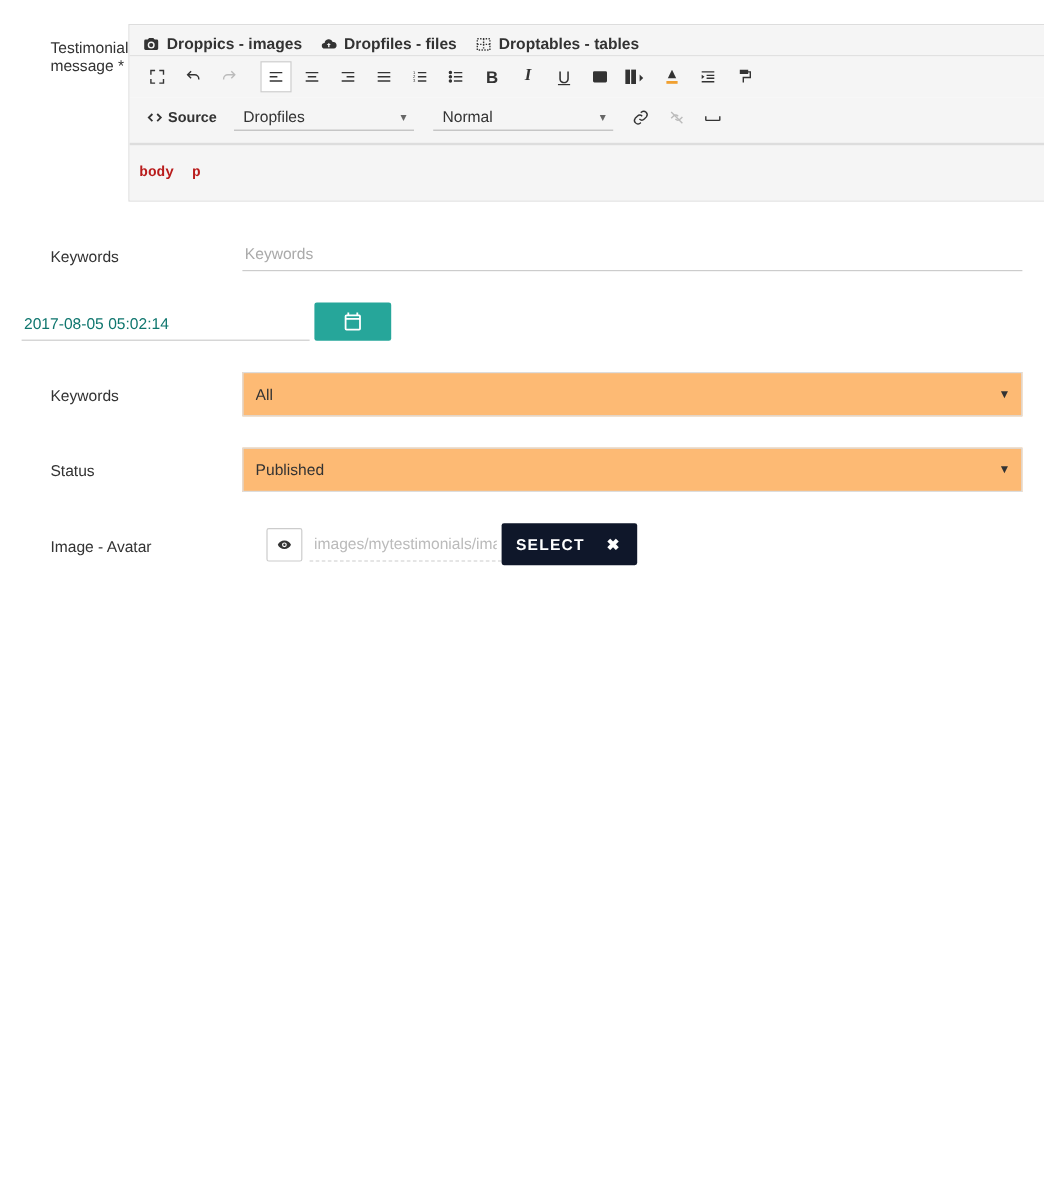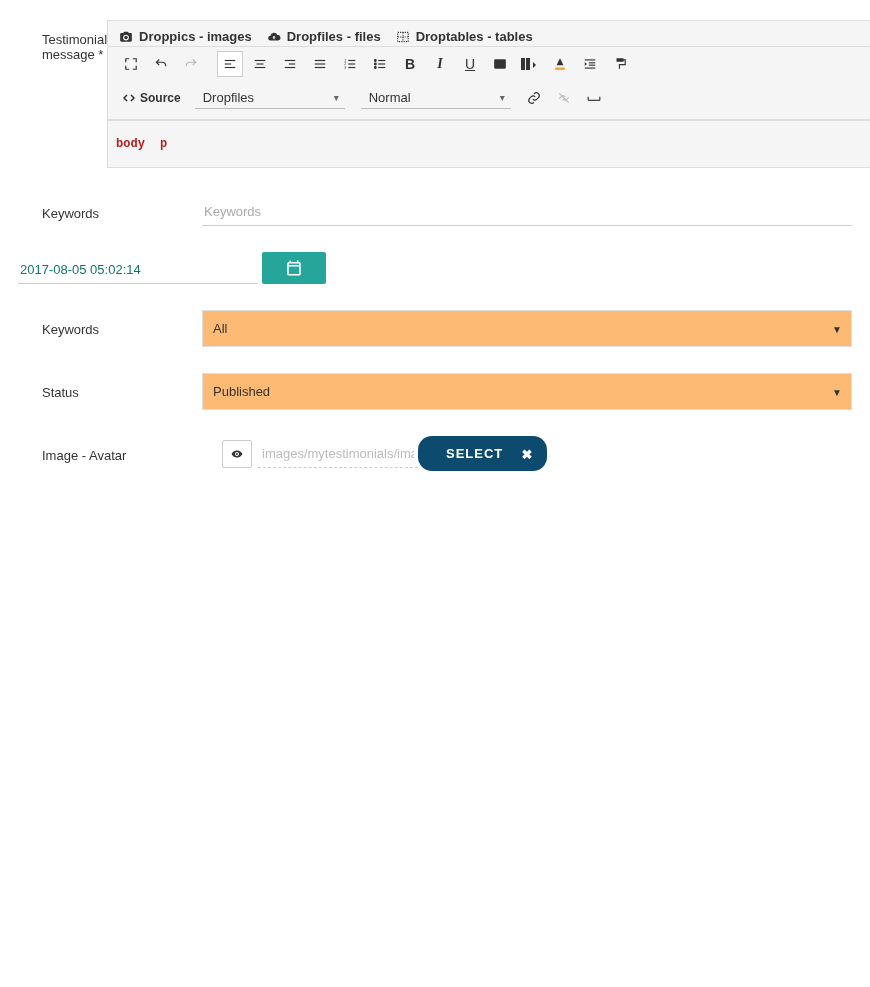--- a/index.html
+++ b/index.html
@@ -36,21 +36,21 @@
 
 
 .select-wrap { position:relative; width:650px; }
 .select { width:100%; border:1px solid #ddd; padding:10px 30px 10px 10px; font-size:13px; color:#333; background:#fdba74; appearance:none; -webkit-appearance:none; outline:none; cursor:pointer; }
 .select-arrow { position:absolute; right:10px; top:50%; transform:translateY(-50%); font-size:10px; color:#333; pointer-events:none; }
 
 
 .avatar-wrap { display:flex; align-items:center; gap:0; }
 .preview-btn { width:30px; height:28px; border:1px solid #ccc; background:#fff; display:inline-flex; align-items:center; justify-content:center; cursor:pointer; border-radius:2px; }
 .path-input { border:none; border-bottom:1px dashed #ccc; padding:6px 4px; font-size:13px; color:#bbb; width:160px; margin-left:6px; outline:none; }
-.select-btn { background:#0c4a6e; color:#fff; padding:10px 44px 10px 28px; font-size:13px; letter-spacing:1px; position:relative; cursor:pointer; border-radius:14px; font-weight:600; }
+.select-btn { background:#0f172a; color:#fff; padding:10px 44px 10px 12px; font-size:13px; letter-spacing:1px; position:relative; cursor:pointer; border-radius:2px; font-weight:600; }
 .select-btn .x { position:absolute; right:14px; top:50%; transform:translateY(-50%); font-weight:bold; cursor:pointer; }
 
 svg { display:block; }
 </style>
 </head>
 <body>
 
 <div class="form-row">
   <div class="form-label">Testimonial message *</div>
   <div class="form-field">

